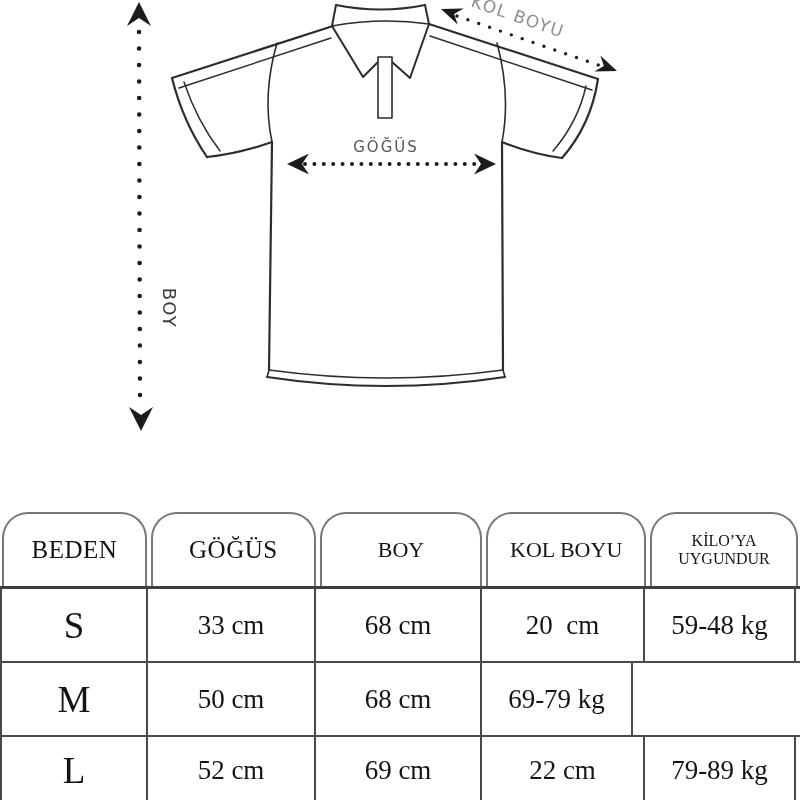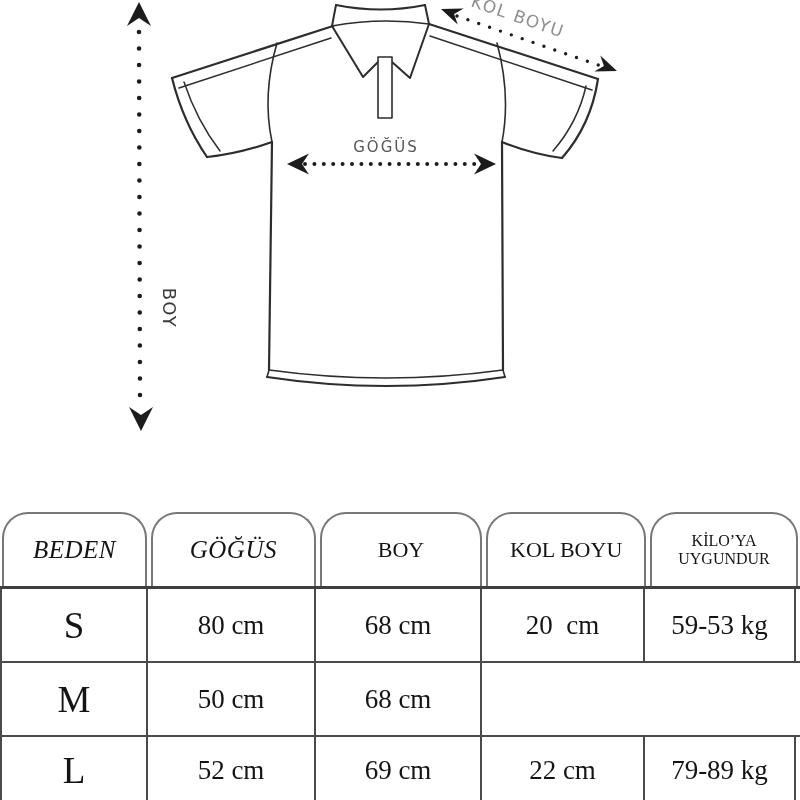--- a/index.html
+++ b/index.html
@@ -8,21 +8,21 @@
   #diagram{position:absolute;left:0;top:0;}
 
   
   #size-table{position:absolute;left:0;top:512px;width:800px;}
   .thead{display:flex;height:74px;border-bottom:3px solid #3f3f3f;align-items:stretch;}
   .tab{box-sizing:border-box;border:2.5px solid #787878;border-bottom:none;
        border-radius:26px 26px 0 0;margin:0 2px;display:flex;align-items:center;
        justify-content:center;text-align:center;background:#fff;}
   .tab:first-child{margin-left:2px;}
   .c0{width:148px;} .c1{width:168px;} .c2{width:166px;} .c3{width:163px;} .c4{width:151px;}
-  .h-lg{font-size:25px;letter-spacing:.5px;font-style:italic;}
+  .h-lg{font-size:25px;letter-spacing:.5px;}
   .h-md{font-size:22px;}
   .h-sm{font-size:16px;line-height:1.15;width:112px;}
   .trow{display:flex;height:72px;border-bottom:2px solid #4a4a4a;}
   .trow:last-child{height:66px;}
   .cell{box-sizing:border-box;border-right:2px solid #4a4a4a;display:flex;
         align-items:center;justify-content:center;white-space:pre;font-size:27px;}
   .cell:first-child{border-left:2px solid #4a4a4a;}
   .size-letter{font-size:37px;}
 </style>
 </head>
@@ -102,30 +102,31 @@
       <div class="tab c3">
         <span class="h-md">KOL BOYU</span>
       </div>
       <div class="tab c4">
         <span class="h-sm">KİLO’YA UYGUNDUR</span>
       </div>
     </div>
 
     <div class="trow">
       <div class="cell c0 size-letter">S</div>
-      <div class="cell c1">80 cm</div>
+      <div class="cell c1">33 cm</div>
       <div class="cell c2">68 cm</div>
       <div class="cell c3">20  cm</div>
-      <div class="cell c4">59-53 kg</div>
+      <div class="cell c4">59-48 kg</div>
     </div>
 
     <div class="trow">
       <div class="cell c0 size-letter">M</div>
       <div class="cell c1">50 cm</div>
       <div class="cell c2">68 cm</div>
+      <div class="cell c4">69-79 kg</div>
     </div>
 
     <div class="trow">
       <div class="cell c0 size-letter">L</div>
       <div class="cell c1">52 cm</div>
       <div class="cell c2">69 cm</div>
       <div class="cell c3">22 cm</div>
       <div class="cell c4">79-89 kg</div>
     </div>
   </div>

